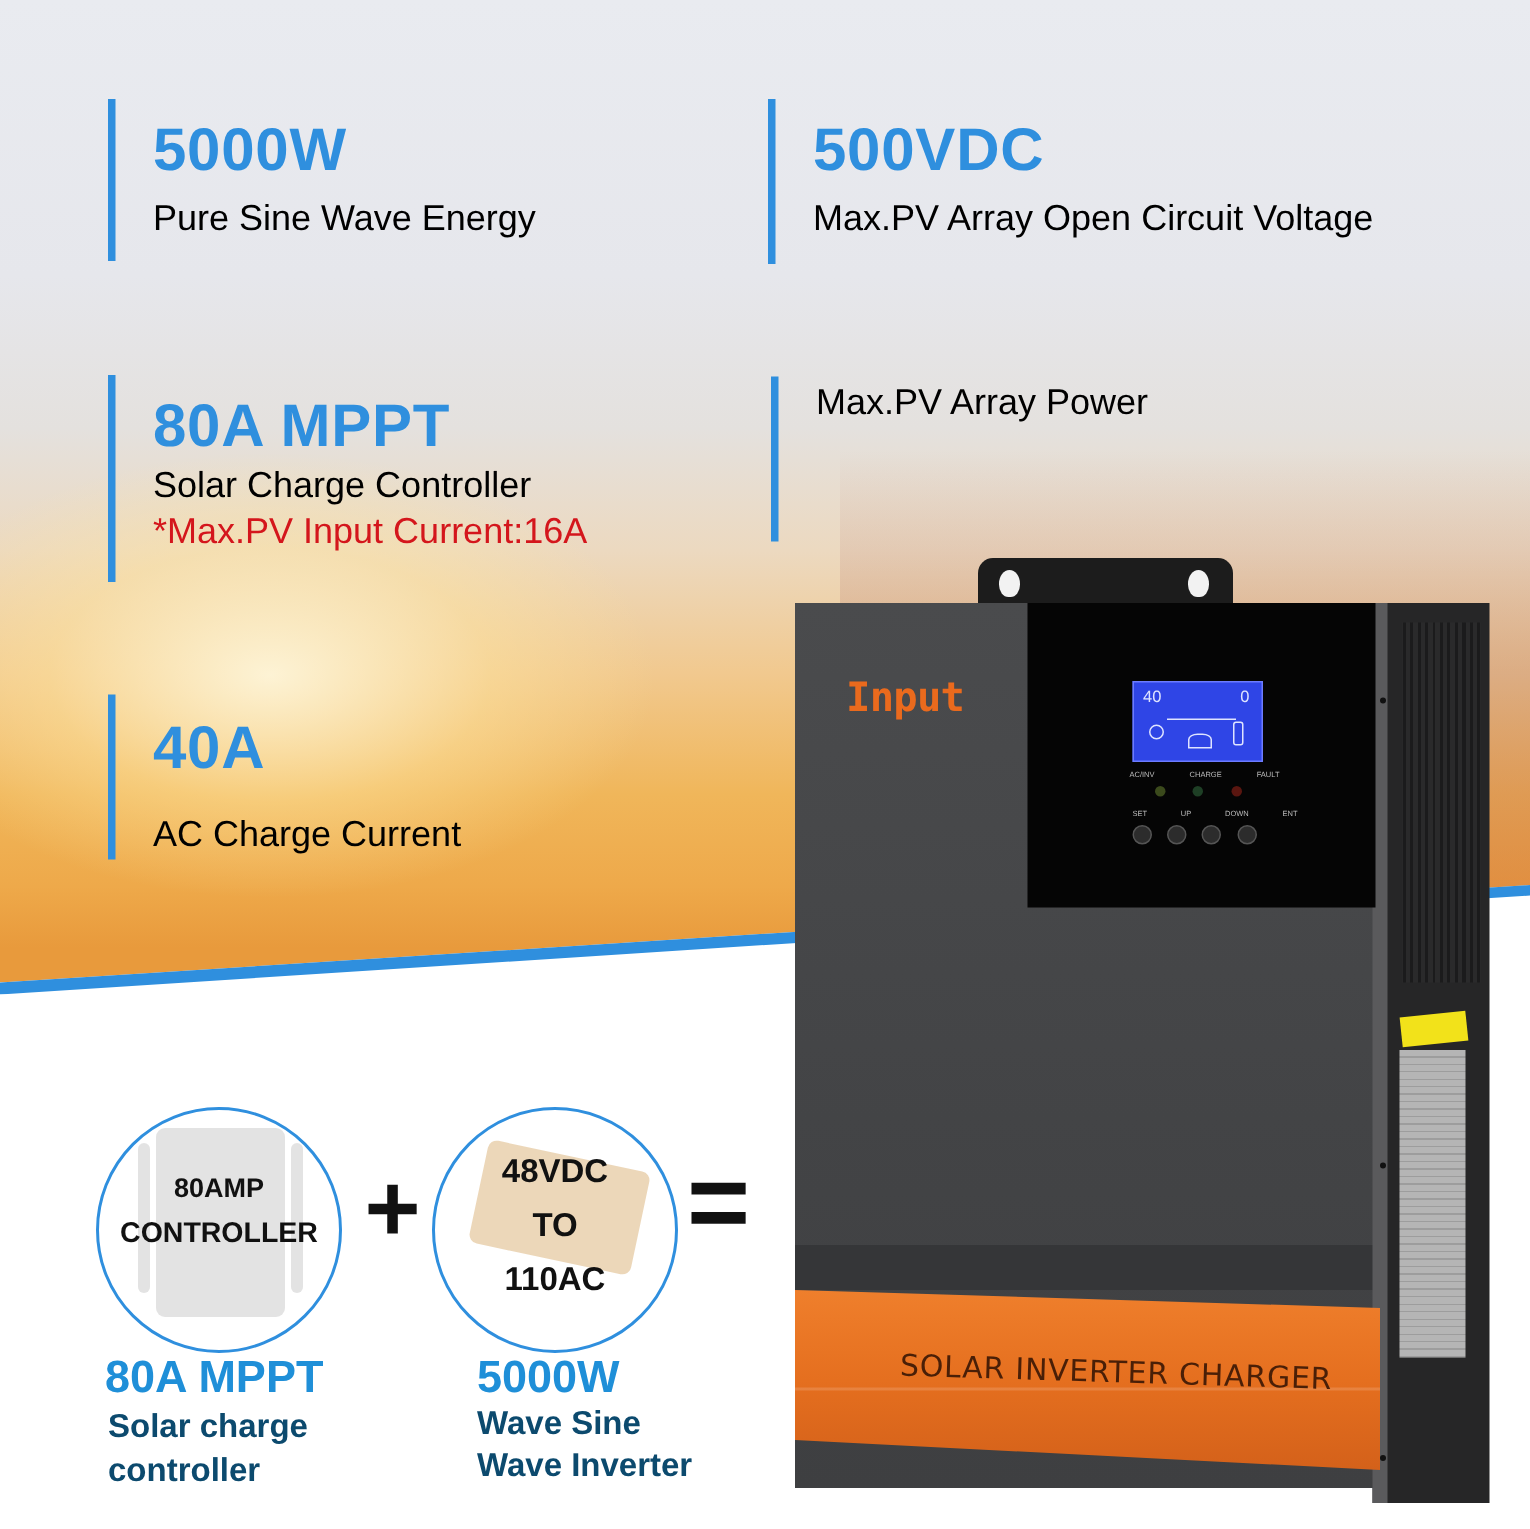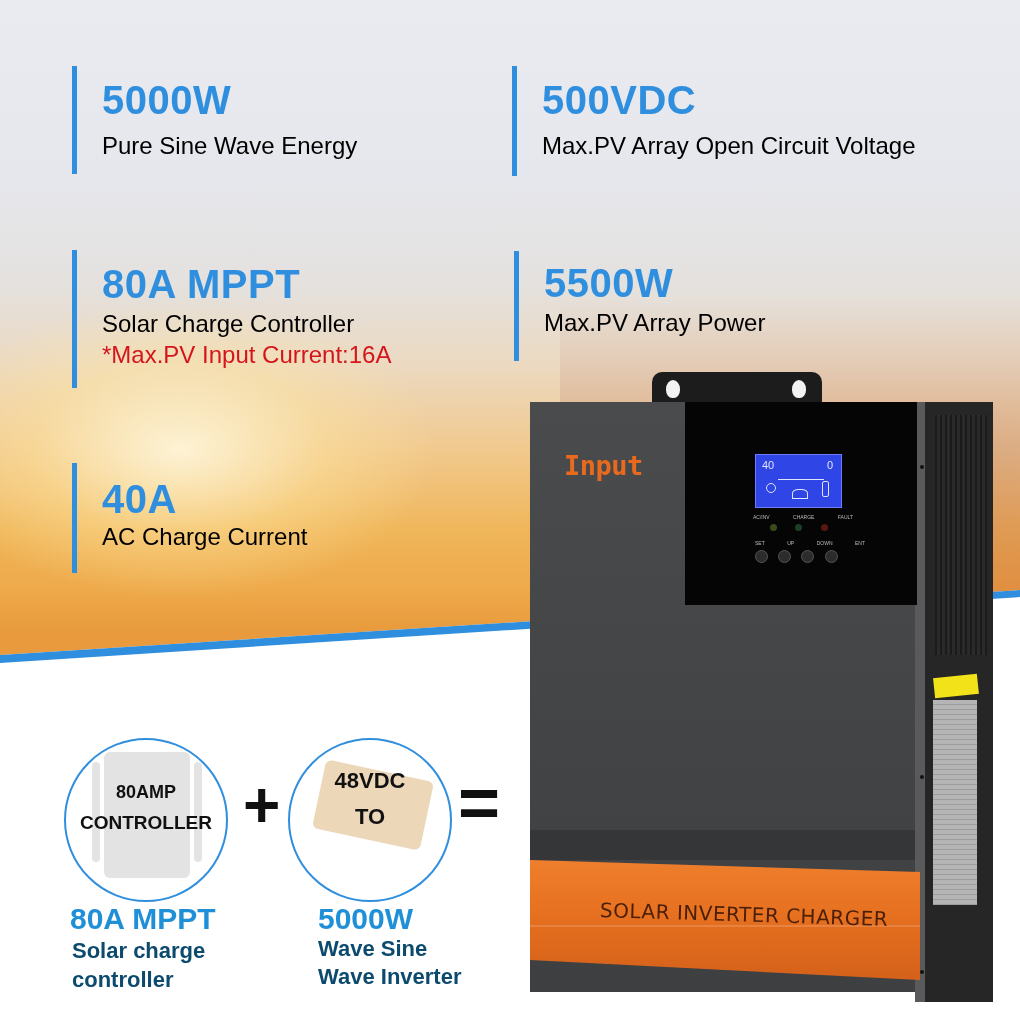--- a/index.html
+++ b/index.html
@@ -68,40 +68,40 @@
 <div class="spec" style="left:512px;top:66px;height:110px;">
   <div class="v" style="margin-top:12px;">500VDC</div>
   <div class="l" style="margin-top:8px;">Max.PV Array Open Circuit Voltage</div>
 </div>
 <div class="spec" style="left:72px;top:250px;height:138px;">
   <div class="v" style="margin-top:12px;">80A MPPT</div>
   <div class="l" style="margin-top:2px;">Solar Charge Controller</div>
   <div class="n" style="margin-top:0;">*Max.PV Input Current:16A</div>
 </div>
 <div class="spec" style="left:514px;top:251px;height:110px;">
-  <div class="v" style="margin-top:10px;">5500W</div>
   <div class="l" style="margin-top:2px;">Max.PV Array Power</div>
 </div>
 <div class="spec" style="left:72px;top:463px;height:110px;">
   <div class="v" style="margin-top:14px;">40A</div>
-  <div class="l" style="">AC Charge Current</div>
+  <div class="l" style="margin-top:20px;">AC Charge Current</div>
 </div>
 
 <div class="circle" style="left:64px;top:738px;">
   <div class="ghost" style="left:38px;top:12px;width:86px;height:126px;"></div>
   <div class="ghost" style="left:26px;top:22px;width:8px;height:100px;"></div>
   <div class="ghost" style="left:128px;top:22px;width:8px;height:100px;"></div>
   <div class="txt" style="top:42px;font-size:18px;">80AMP</div>
   <div class="txt" style="top:72px;font-size:19px;">CONTROLLER</div>
 </div>
 <div class="op" style="left:243px;top:770px;font-size:64px;line-height:70px;">+</div>
 <div class="circle" style="left:288px;top:738px;">
   <div class="ghost" style="left:28px;top:30px;width:110px;height:70px;background:#e6c9a2;transform:rotate(12deg);"></div>
   <div class="txt" style="top:28px;font-size:22px;">48VDC</div>
   <div class="txt" style="top:64px;font-size:22px;text-align:center;">TO</div>
+  <div class="txt" style="top:100px;font-size:22px;">110AC</div>
 </div>
 <div class="op" style="left:458px;top:766px;font-size:72px;line-height:72px;">=</div>
 
 <div class="cap-v" style="left:70px;top:902px;">80A MPPT</div>
 <div class="cap-l" style="left:72px;top:936px;">Solar charge</div>
 <div class="cap-l" style="left:72px;top:965px;">controller</div>
 <div class="cap-v" style="left:318px;top:902px;">5000W</div>
 <div class="cap-l" style="left:318px;top:934px;">Wave Sine</div>
 <div class="cap-l" style="left:318px;top:962px;">Wave Inverter</div>
 

